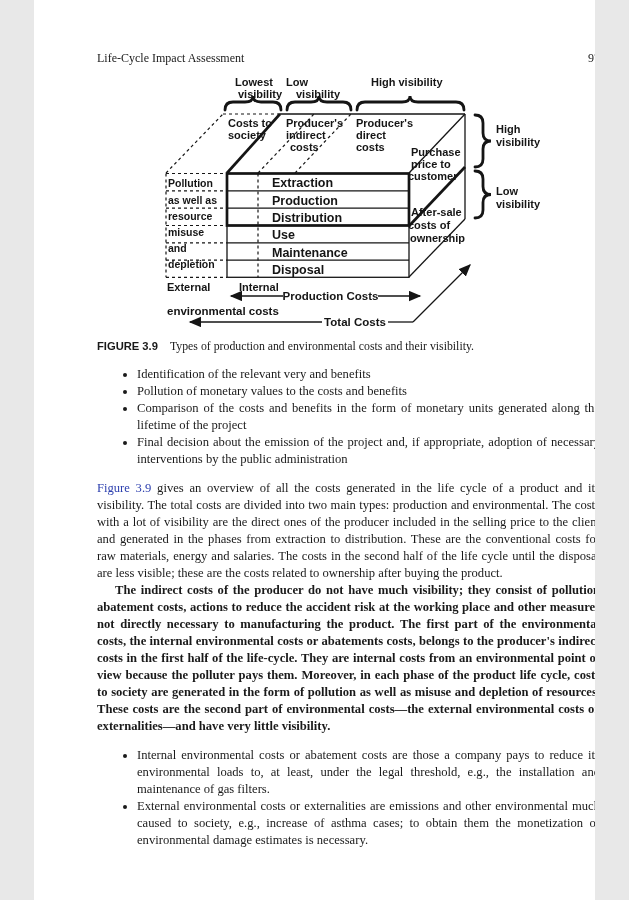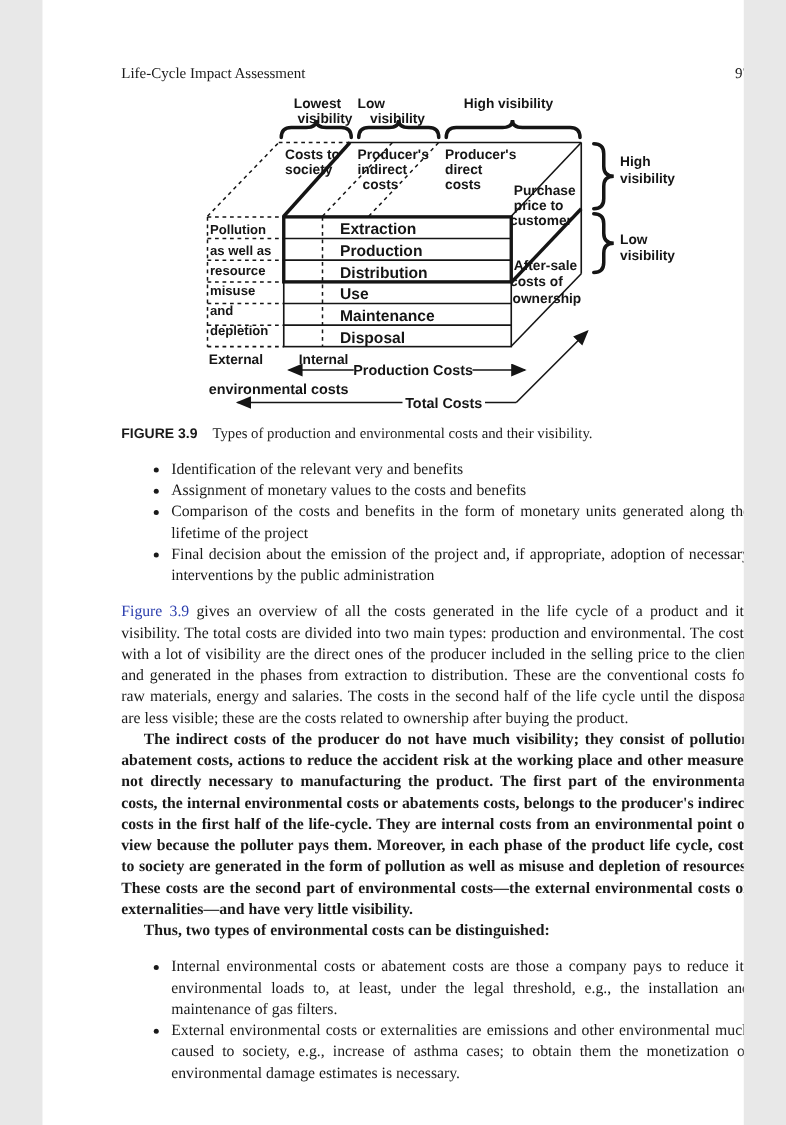--- a/index.html
+++ b/index.html
@@ -174,30 +174,29 @@
 
   <div class="flow">
 
     <p class="caption">
       <span class="cap-label">FIGURE 3.9</span><span>Types of production and environmental costs and their visibility.</span>
     </p>
 
 
     <ul>
       <li>Identification of the relevant very and benefits</li>
-      <li>Assignment of monetary values to the costs and benefits</li>
+      <li>Pollution of monetary values to the costs and benefits</li>
       <li>Comparison of the costs and benefits in the form of monetary units generated along the lifetime of the project</li>
       <li>Final decision about the emission of the project and, if appropriate, adoption of necessary interventions by the public administration</li>
     </ul>
 
     <p><a class="xref">Figure 3.9</a><span> gives an overview of all the costs generated in the life cycle of a product and its visibility. The total costs are divided into two main types: production and environmental. The costs with a lot of visibility are the direct ones of the producer included in the selling price to the client and generated in the phases from extraction to distribution. These are the conventional costs for raw materials, energy and salaries. The costs in the second half of the life cycle until the disposal are less visible; these are the costs related to ownership after buying the product.</span></p>
 
     <p class="ind">The indirect costs of the producer do not have much visibility; they consist of pollution abatement costs, actions to reduce the accident risk at the working place and other measures not directly necessary to manufacturing the product. The first part of the environmental costs, the internal environmental costs or abatements costs, belongs to the producer's indirect costs in the first half of the life-cycle. They are internal costs from an environmental point of view because the polluter pays them. Moreover, in each phase of the product life cycle, costs to society are generated in the form of pollution as well as misuse and depletion of resources. These costs are the second part of environmental costs—the external environmental costs or externalities—and have very little visibility.</p>
 
-    <p class="ind">Thus, two types of environmental costs can be distinguished:</p>
 
     <ul>
       <li>Internal environmental costs or abatement costs are those a company pays to reduce its environmental loads to, at least, under the legal threshold, e.g., the installation and maintenance of gas filters.</li>
       <li>External environmental costs or externalities are emissions and other environmental much caused to society, e.g., increase of asthma cases; to obtain them the monetization of environmental damage estimates is necessary.</li>
     </ul>
 
   </div>
 </div>
 
 </body></html>

